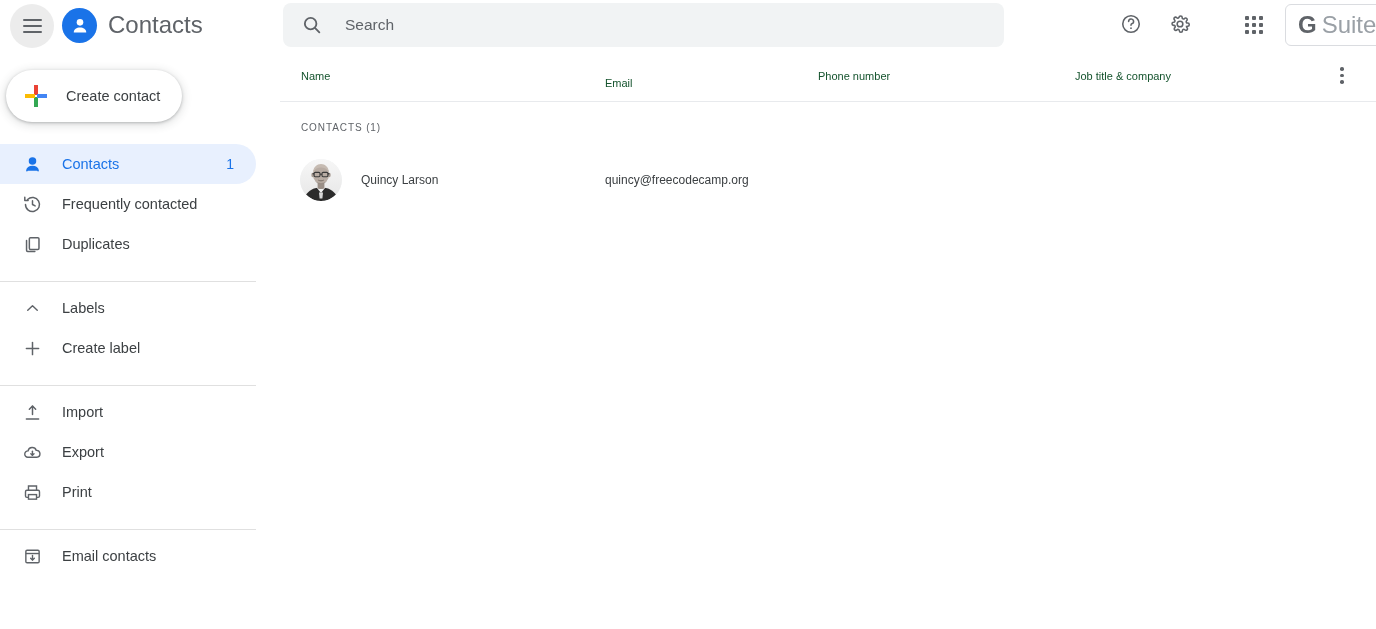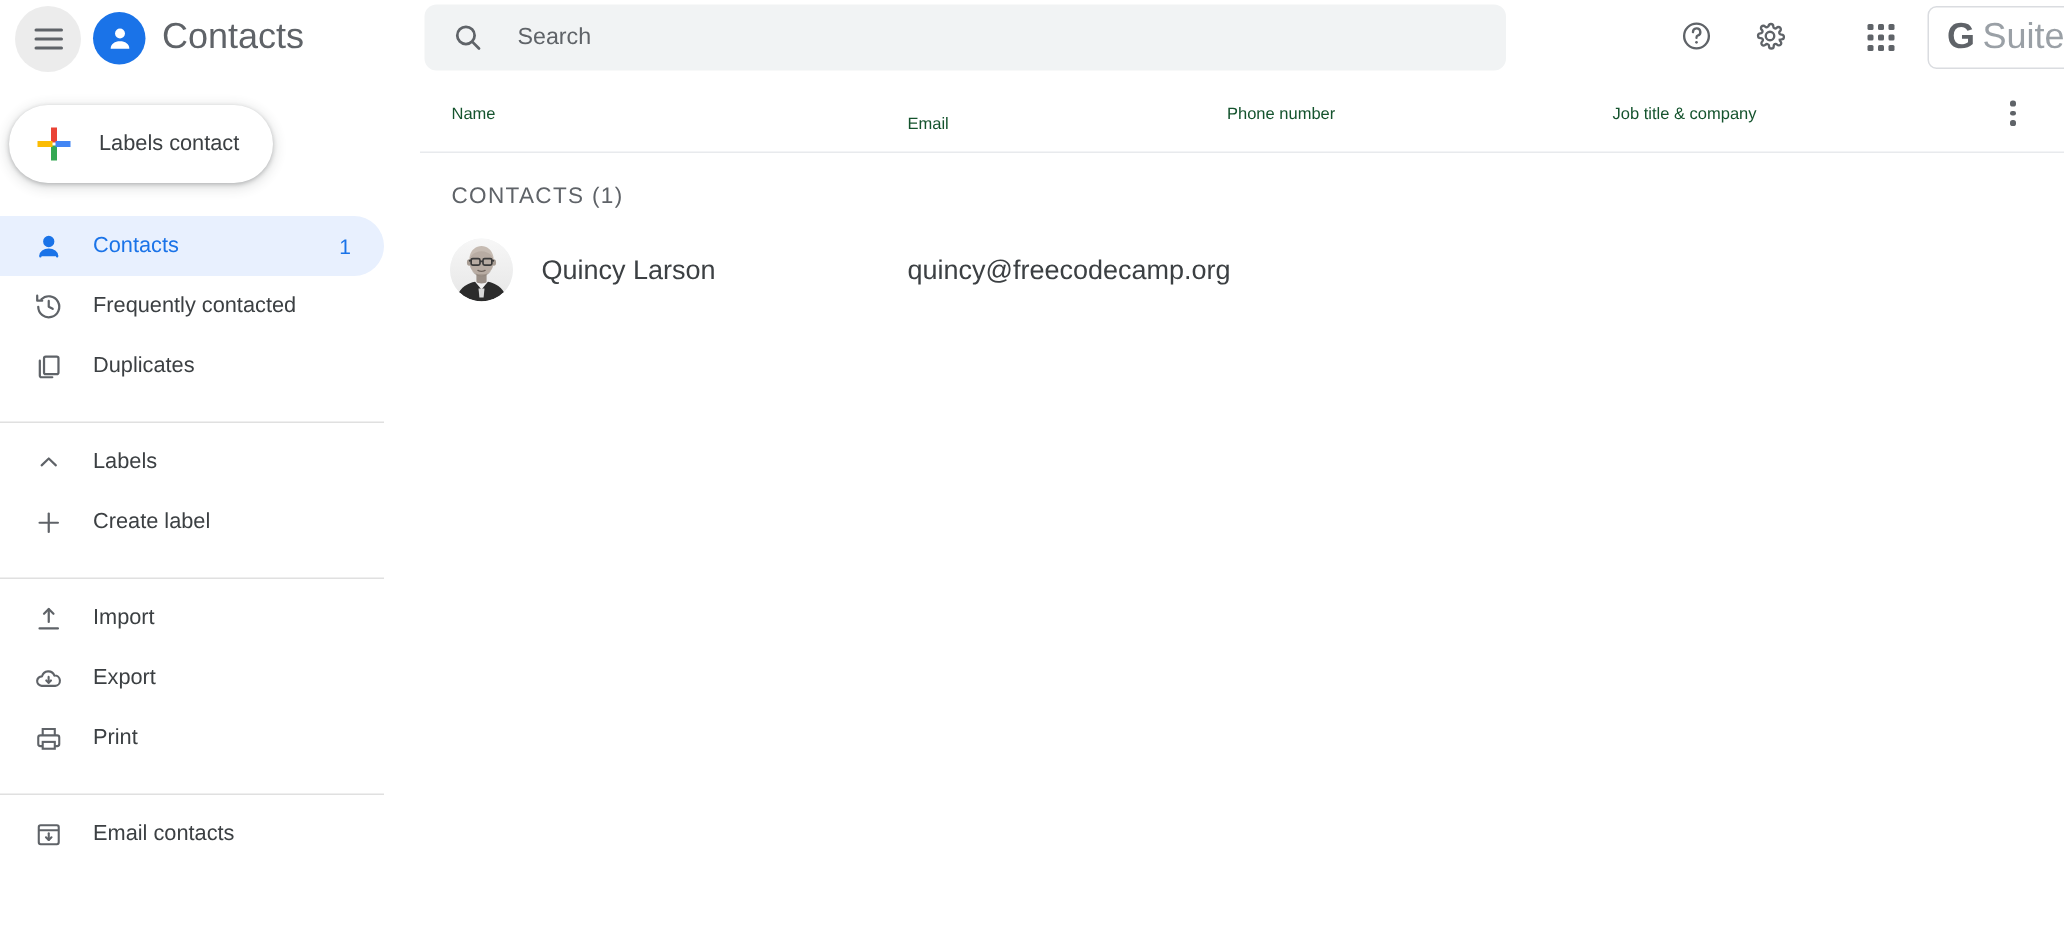--- a/index.html
+++ b/index.html
@@ -136,35 +136,35 @@
   .th { font-size: 11px; color: #14532d; position: absolute; }
   .th-name    { left: 21px; }
   .th-email   { left: 325px; margin-top: 14px; }
   .th-phone   { left: 538px; }
   .th-job     { left: 751px; margin-left: 44px; }
   .more-dots { position: absolute; right: 22px; width: 24px; height: 24px; display: flex; flex-direction: column; align-items: center; justify-content: center; gap: 3px; cursor: pointer; }
   .more-dots i { width: 3.5px; height: 3.5px; border-radius: 50%; background: #5f6368; display: block; }
 
   .section-label {
     position: absolute; left: 21px; top: 72px;
-    font-size: 15px; letter-spacing: 0.9px; color: #5f6368;
+    font-size: 10px; letter-spacing: 0.9px; color: #5f6368;
     text-transform: uppercase;
   }
 
   .contact-row {
     position: absolute; left: 0; top: 102px;
     width: 1096px; height: 56px;
     display: flex; align-items: center; cursor: pointer;
   }
   .avatar {
     position: absolute; left: 20px;
     width: 42px; height: 42px; border-radius: 50%;
     overflow: hidden; background: #f1f3f4; flex: none;
   }
-  .cell { position: absolute; font-size: 18px; color: #3c4043; }
+  .cell { position: absolute; font-size: 12px; color: #3c4043; }
   .cell-name  { left: 81px; }
   .cell-email { left: 325px; }
 </style>
 </head>
 <body>
 
 <div class="app">
 
   <div class="topbar">
 
@@ -236,21 +236,21 @@
 
   <div class="sidebar">
 
     <div class="create-btn">
       <span class="gplus">
         <span class="arm top"></span>
         <span class="arm bottom"></span>
         <span class="arm left"></span>
         <span class="arm right"></span>
       </span>
-      <span class="create-label">Labels contact</span>
+      <span class="create-label">Create contact</span>
     </div>
 
     <div class="nav-list">
 
       <div class="nav-item active">
         <span class="nav-icon">
           <svg width="21" height="21" viewBox="0 0 24 24" fill="none" stroke="#1a73e8" stroke-width="1.8">
             <circle cx="12" cy="8" r="3.4"></circle>
             <path d="M5.6 19.2c0-3.1 2.9-4.9 6.4-4.9s6.4 1.8 6.4 4.9" stroke-linecap="round"></path>
           </svg>

